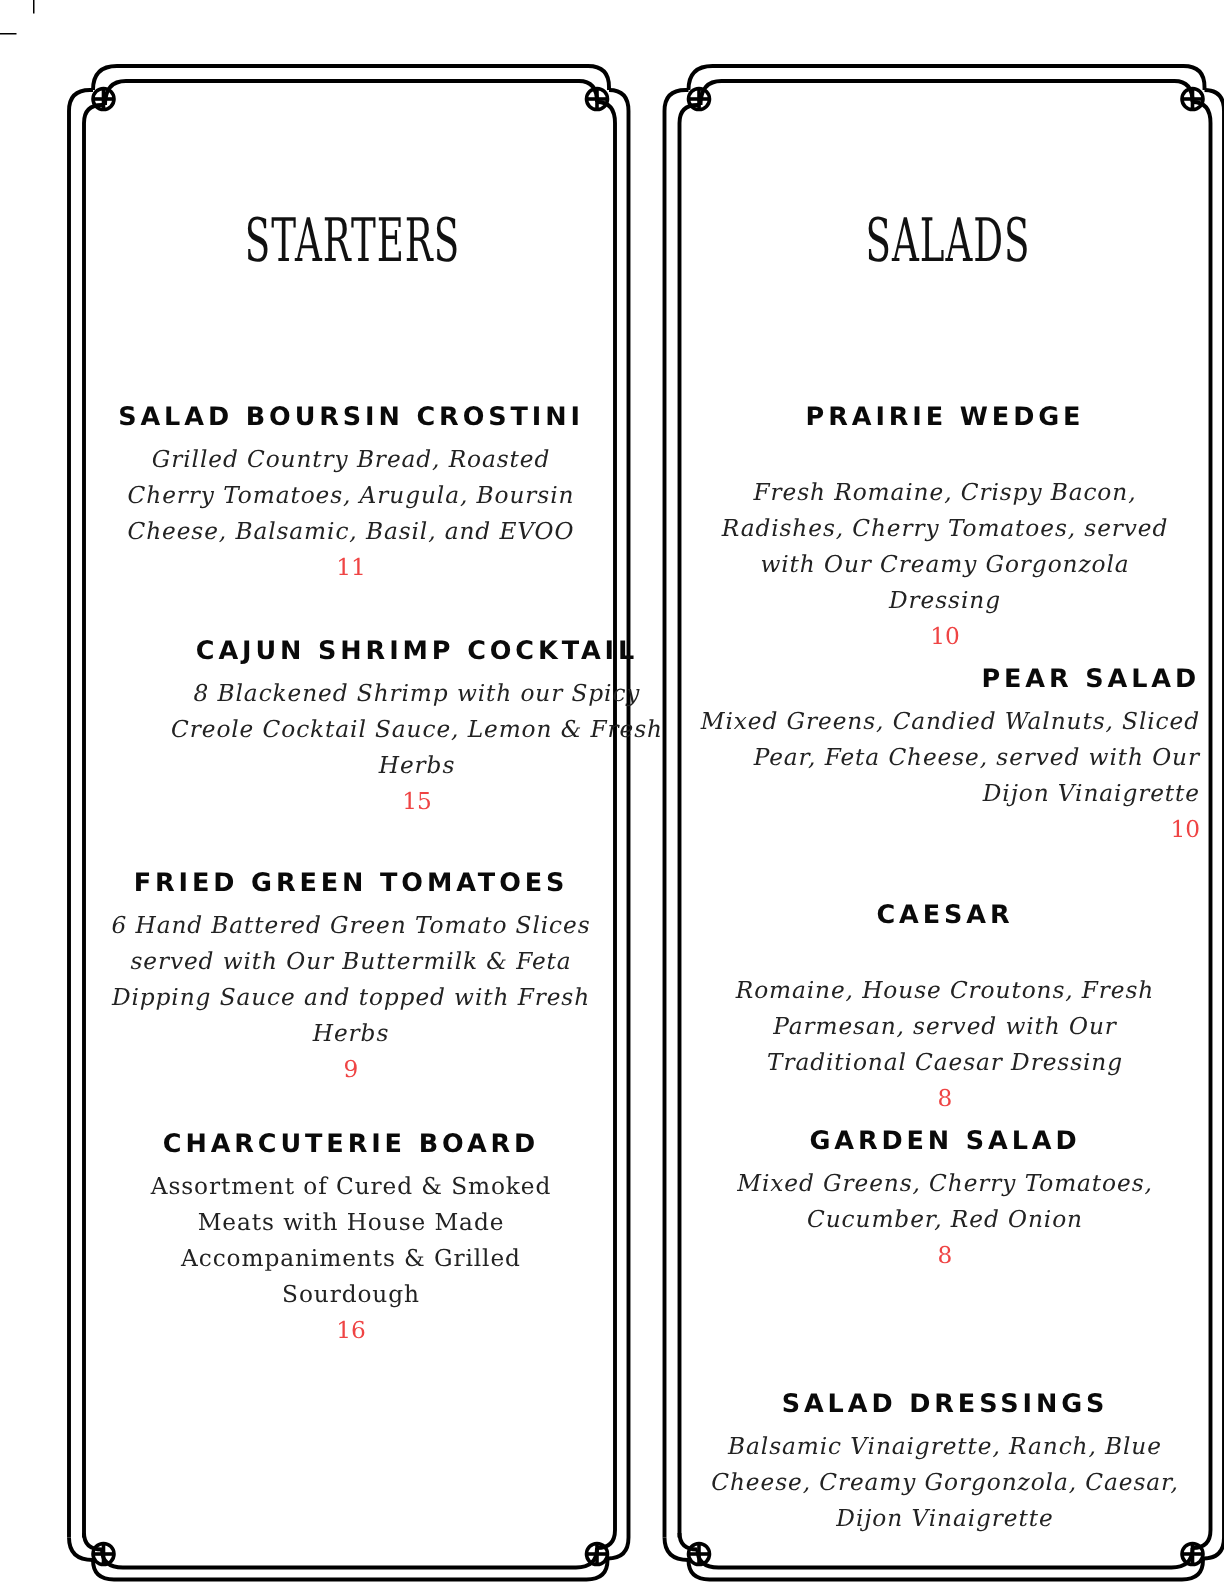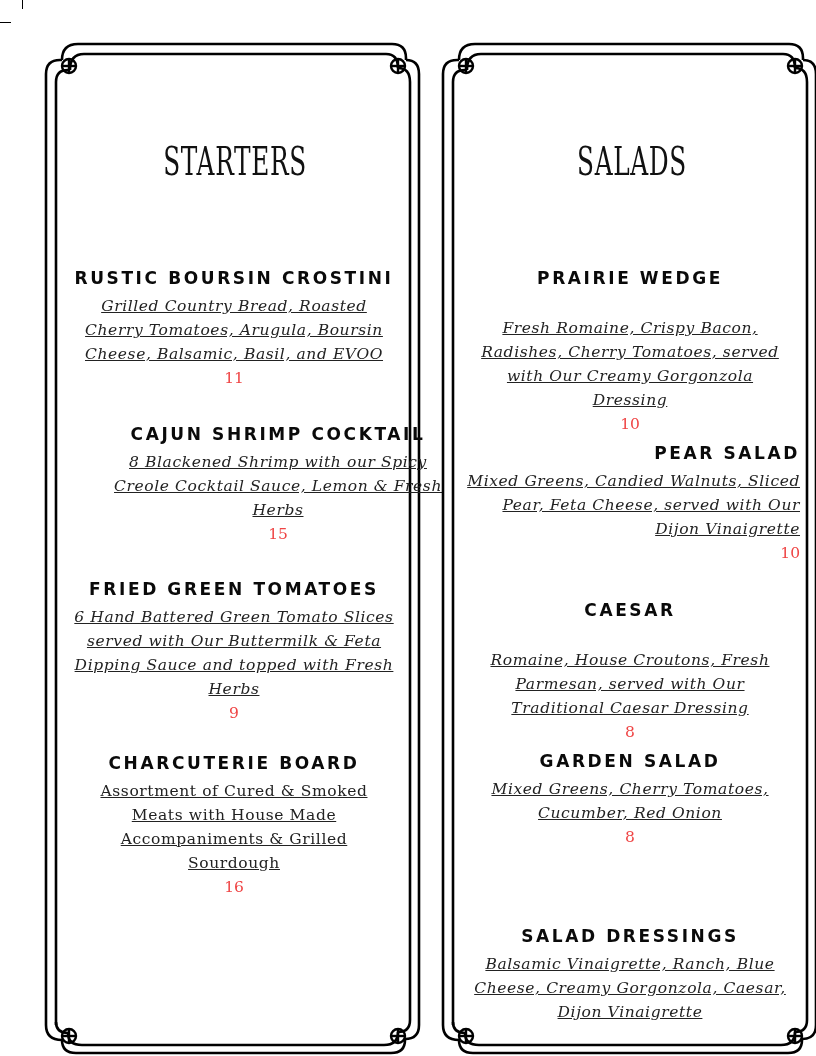--- a/index.html
+++ b/index.html
@@ -17,21 +17,20 @@
     .item { position: absolute; left: 0; right: 0; text-align: center; }
     .item-name {
       font-family: "DejaVu Sans", sans-serif; font-weight: bold;
       font-size: 17px; letter-spacing: 2.6px; line-height: 20px; color: #0a0a0a;
       margin-bottom: 6px;
     }
     .item-desc {
       font-family: "DejaVu Serif", serif; font-style: italic;
       font-size: 15.5px; line-height: 24px; letter-spacing: 0.6px; color: #222;
       margin: 0 auto;
-      text-decoration: underline;
     }
     .item-desc.upright { font-style: normal; }
     .item-price {
       font-family: "DejaVu Serif", serif; font-size: 15.5px; line-height: 24px; color: #ef4444;
     }
   </style>
 </head>
 <body>
 
 <div class="page-mark" style="left:22px; top:0; width:1px; height:9px;"></div>
@@ -66,21 +65,21 @@
         <line x1="62" y1="1036" x2="76" y2="1036"></line>
       <circle cx="398" cy="1036" r="7"></circle>
         <line x1="398" y1="1029" x2="398" y2="1043"></line>
         <line x1="391" y1="1036" x2="405" y2="1036"></line>
     </g>
   </svg>
 
   <div class="section-title" style="left:36px; right:-4px; top:139px;">STARTERS</div>
 
   <div class="item" style="left:66px; width:336px; top:268px;">
-    <div class="item-name">RUSTIC BOURSIN CROSTINI</div>
+    <div class="item-name">SALAD BOURSIN CROSTINI</div>
     <div class="item-desc" style="width:326px;">Grilled Country Bread, Roasted Cherry Tomatoes, Arugula, Boursin Cheese, Balsamic, Basil, and EVOO</div>
     <div class="item-price">11</div>
   </div>
 
   <div class="item" style="left:66px; width:336px; top:424px;margin-left:44px;">
     <div class="item-name">CAJUN SHRIMP COCKTAIL</div>
     <div class="item-desc" style="width:330px;">8 Blackened Shrimp with our Spicy Creole Cocktail Sauce, Lemon &amp; Fresh Herbs</div>
     <div class="item-price">15</div>
   </div>
 

